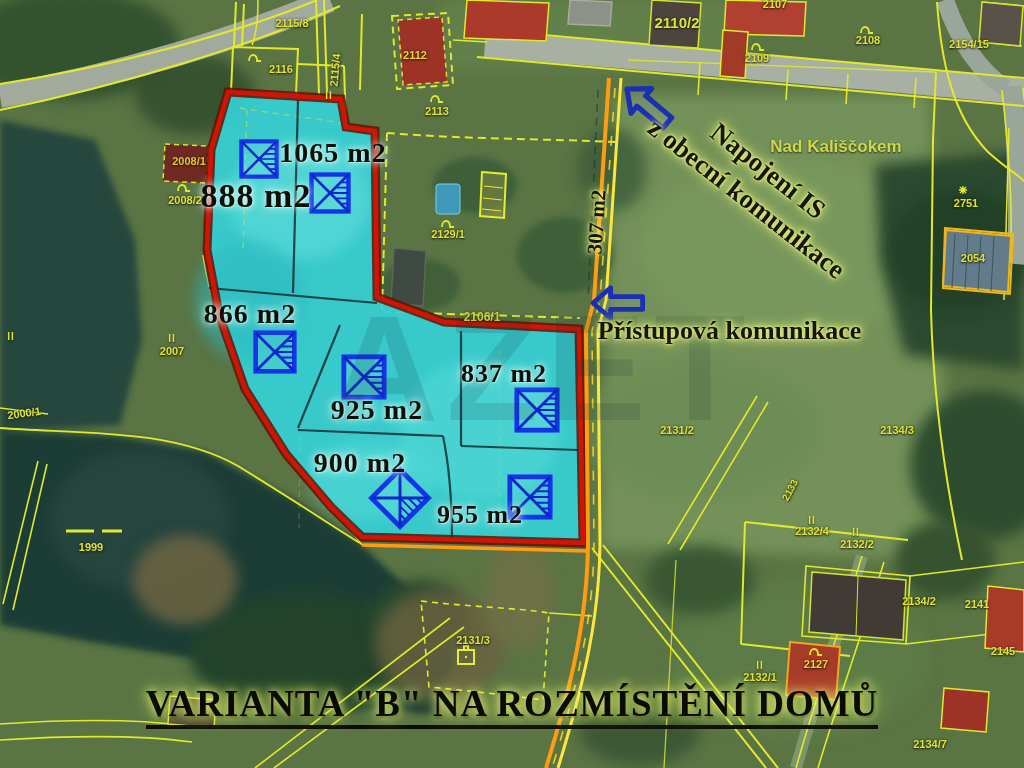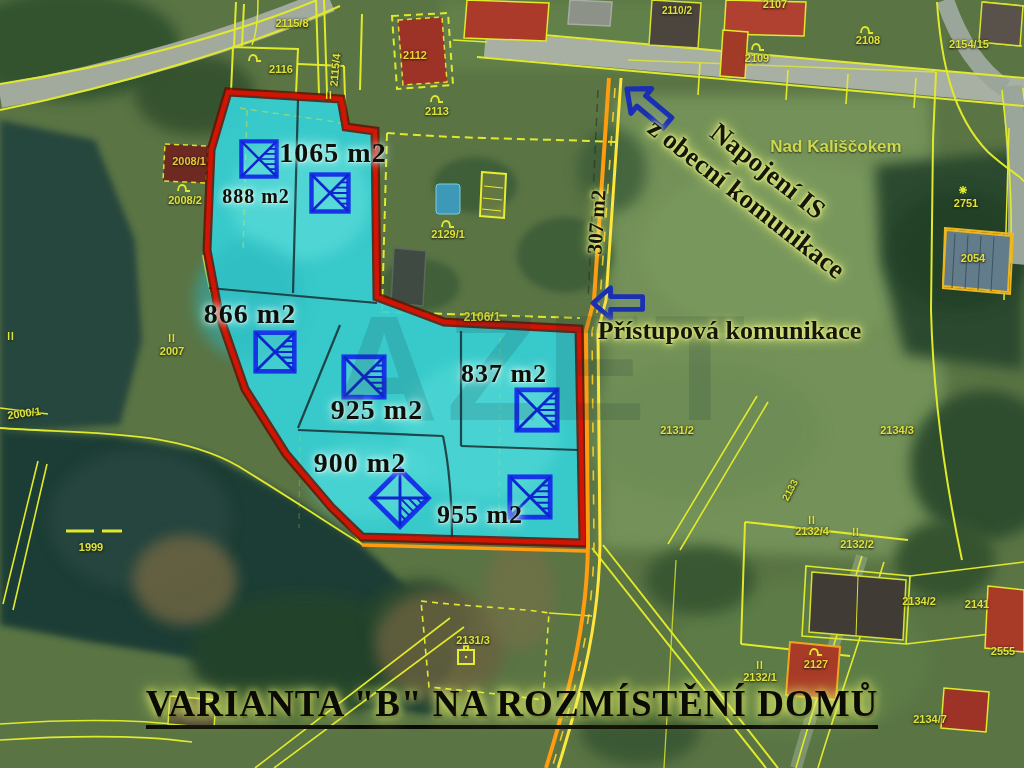--- a/index.html
+++ b/index.html
@@ -240,42 +240,42 @@
     <use href="#sickle" transform="translate(814,652)"></use>
     <use href="#sickle" transform="translate(446,224)"></use>
     <use href="#sickle" transform="translate(253,58)"></use>
     <use href="#flower" transform="translate(963,190)"></use>
     <use href="#bldg" transform="translate(466,657)"></use>
   </g>
 </svg>
 
 <div class="wm-azet">AZET</div>
 
-<div class="plbl" style="left:256px;top:196px;font-size:20px">888 m2</div>
+<div class="plbl" style="left:256px;top:196px;font-size:34px">888 m2</div>
 <div class="plbl" style="left:333px;top:153px">1065 m2</div>
 <div class="plbl" style="left:250px;top:314px">866 m2</div>
 <div class="plbl" style="left:377px;top:410px">925 m2</div>
 <div class="plbl" style="left:504px;top:374px;font-size:26px">837 m2</div>
 <div class="plbl" style="left:360px;top:463px">900 m2</div>
 <div class="plbl" style="left:480px;top:515px;font-size:26px">955 m2</div>
 
 <div class="anno anno-conn">
   <div>Napojení IS</div>
   <div>z obecní komunikace</div>
 </div>
 <div class="anno anno-access">Přístupová komunikace</div>
 <div class="anno anno-307">307 m2</div>
 <div class="place">Nad Kališčokem</div>
 
 <div class="pn" style="left:292px;top:23px">2115/8</div>
 <div class="pn" style="left:281px;top:69px">2116</div>
 <div class="pn" style="left:335px;top:70px;transform:translate(-50%,-50%) rotate(-85deg)">2115/4</div>
 <div class="pn" style="left:415px;top:55px;color:#f0d23a">2112</div>
 <div class="pn" style="left:437px;top:111px">2113</div>
-<div class="pn" style="left:677px;top:10px;font-size:10px">2110/2</div>
+<div class="pn" style="left:677px;top:22px;font-size:15px">2110/2</div>
 <div class="pn" style="left:775px;top:4px">2107</div>
 <div class="pn" style="left:757px;top:58px">2109</div>
 <div class="pn" style="left:868px;top:40px">2108</div>
 <div class="pn" style="left:969px;top:44px">2154/15</div>
 <div class="pn" style="left:966px;top:203px">2751</div>
 <div class="pn" style="left:973px;top:258px">2054</div>
 <div class="pn" style="left:189px;top:161px;color:#e8c23a">2008/1</div>
 <div class="pn" style="left:185px;top:200px">2008/2</div>
 <div class="pn" style="left:172px;top:351px">2007</div>
 <div class="pn" style="left:24px;top:413px;transform:translate(-50%,-50%) rotate(-8deg)">2000/1</div>
@@ -283,22 +283,22 @@
 <div class="pn" style="left:448px;top:234px">2129/1</div>
 <div class="pn" style="left:482px;top:317px;font-size:12px;opacity:.85">2106/1</div>
 <div class="pn" style="left:677px;top:430px">2131/2</div>
 <div class="pn" style="left:897px;top:430px">2134/3</div>
 <div class="pn" style="left:812px;top:531px">2132/4</div>
 <div class="pn" style="left:857px;top:544px">2132/2</div>
 <div class="pn" style="left:919px;top:601px">2134/2</div>
 <div class="pn" style="left:977px;top:604px">2141</div>
 <div class="pn" style="left:760px;top:677px">2132/1</div>
 <div class="pn" style="left:816px;top:664px;color:#f0d23a">2127</div>
-<div class="pn" style="left:1003px;top:651px">2555</div>
-<div class="pn" style="left:930px;top:719px">2134/7</div>
+<div class="pn" style="left:1003px;top:651px">2145</div>
+<div class="pn" style="left:930px;top:744px">2134/7</div>
 <div class="pn" style="left:473px;top:640px">2131/3</div>
 <div class="pn" style="left:790px;top:490px;transform:translate(-50%,-50%) rotate(-62deg);font-size:10px">2133</div>
 
 <div class="mii" style="left:329px;top:95px">II</div>
 <div class="mii" style="left:172px;top:338px">II</div>
 <div class="mii" style="left:11px;top:336px">II</div>
 <div class="mii" style="left:812px;top:520px">II</div>
 <div class="mii" style="left:856px;top:532px">II</div>
 <div class="mii" style="left:760px;top:665px">II</div>
 

